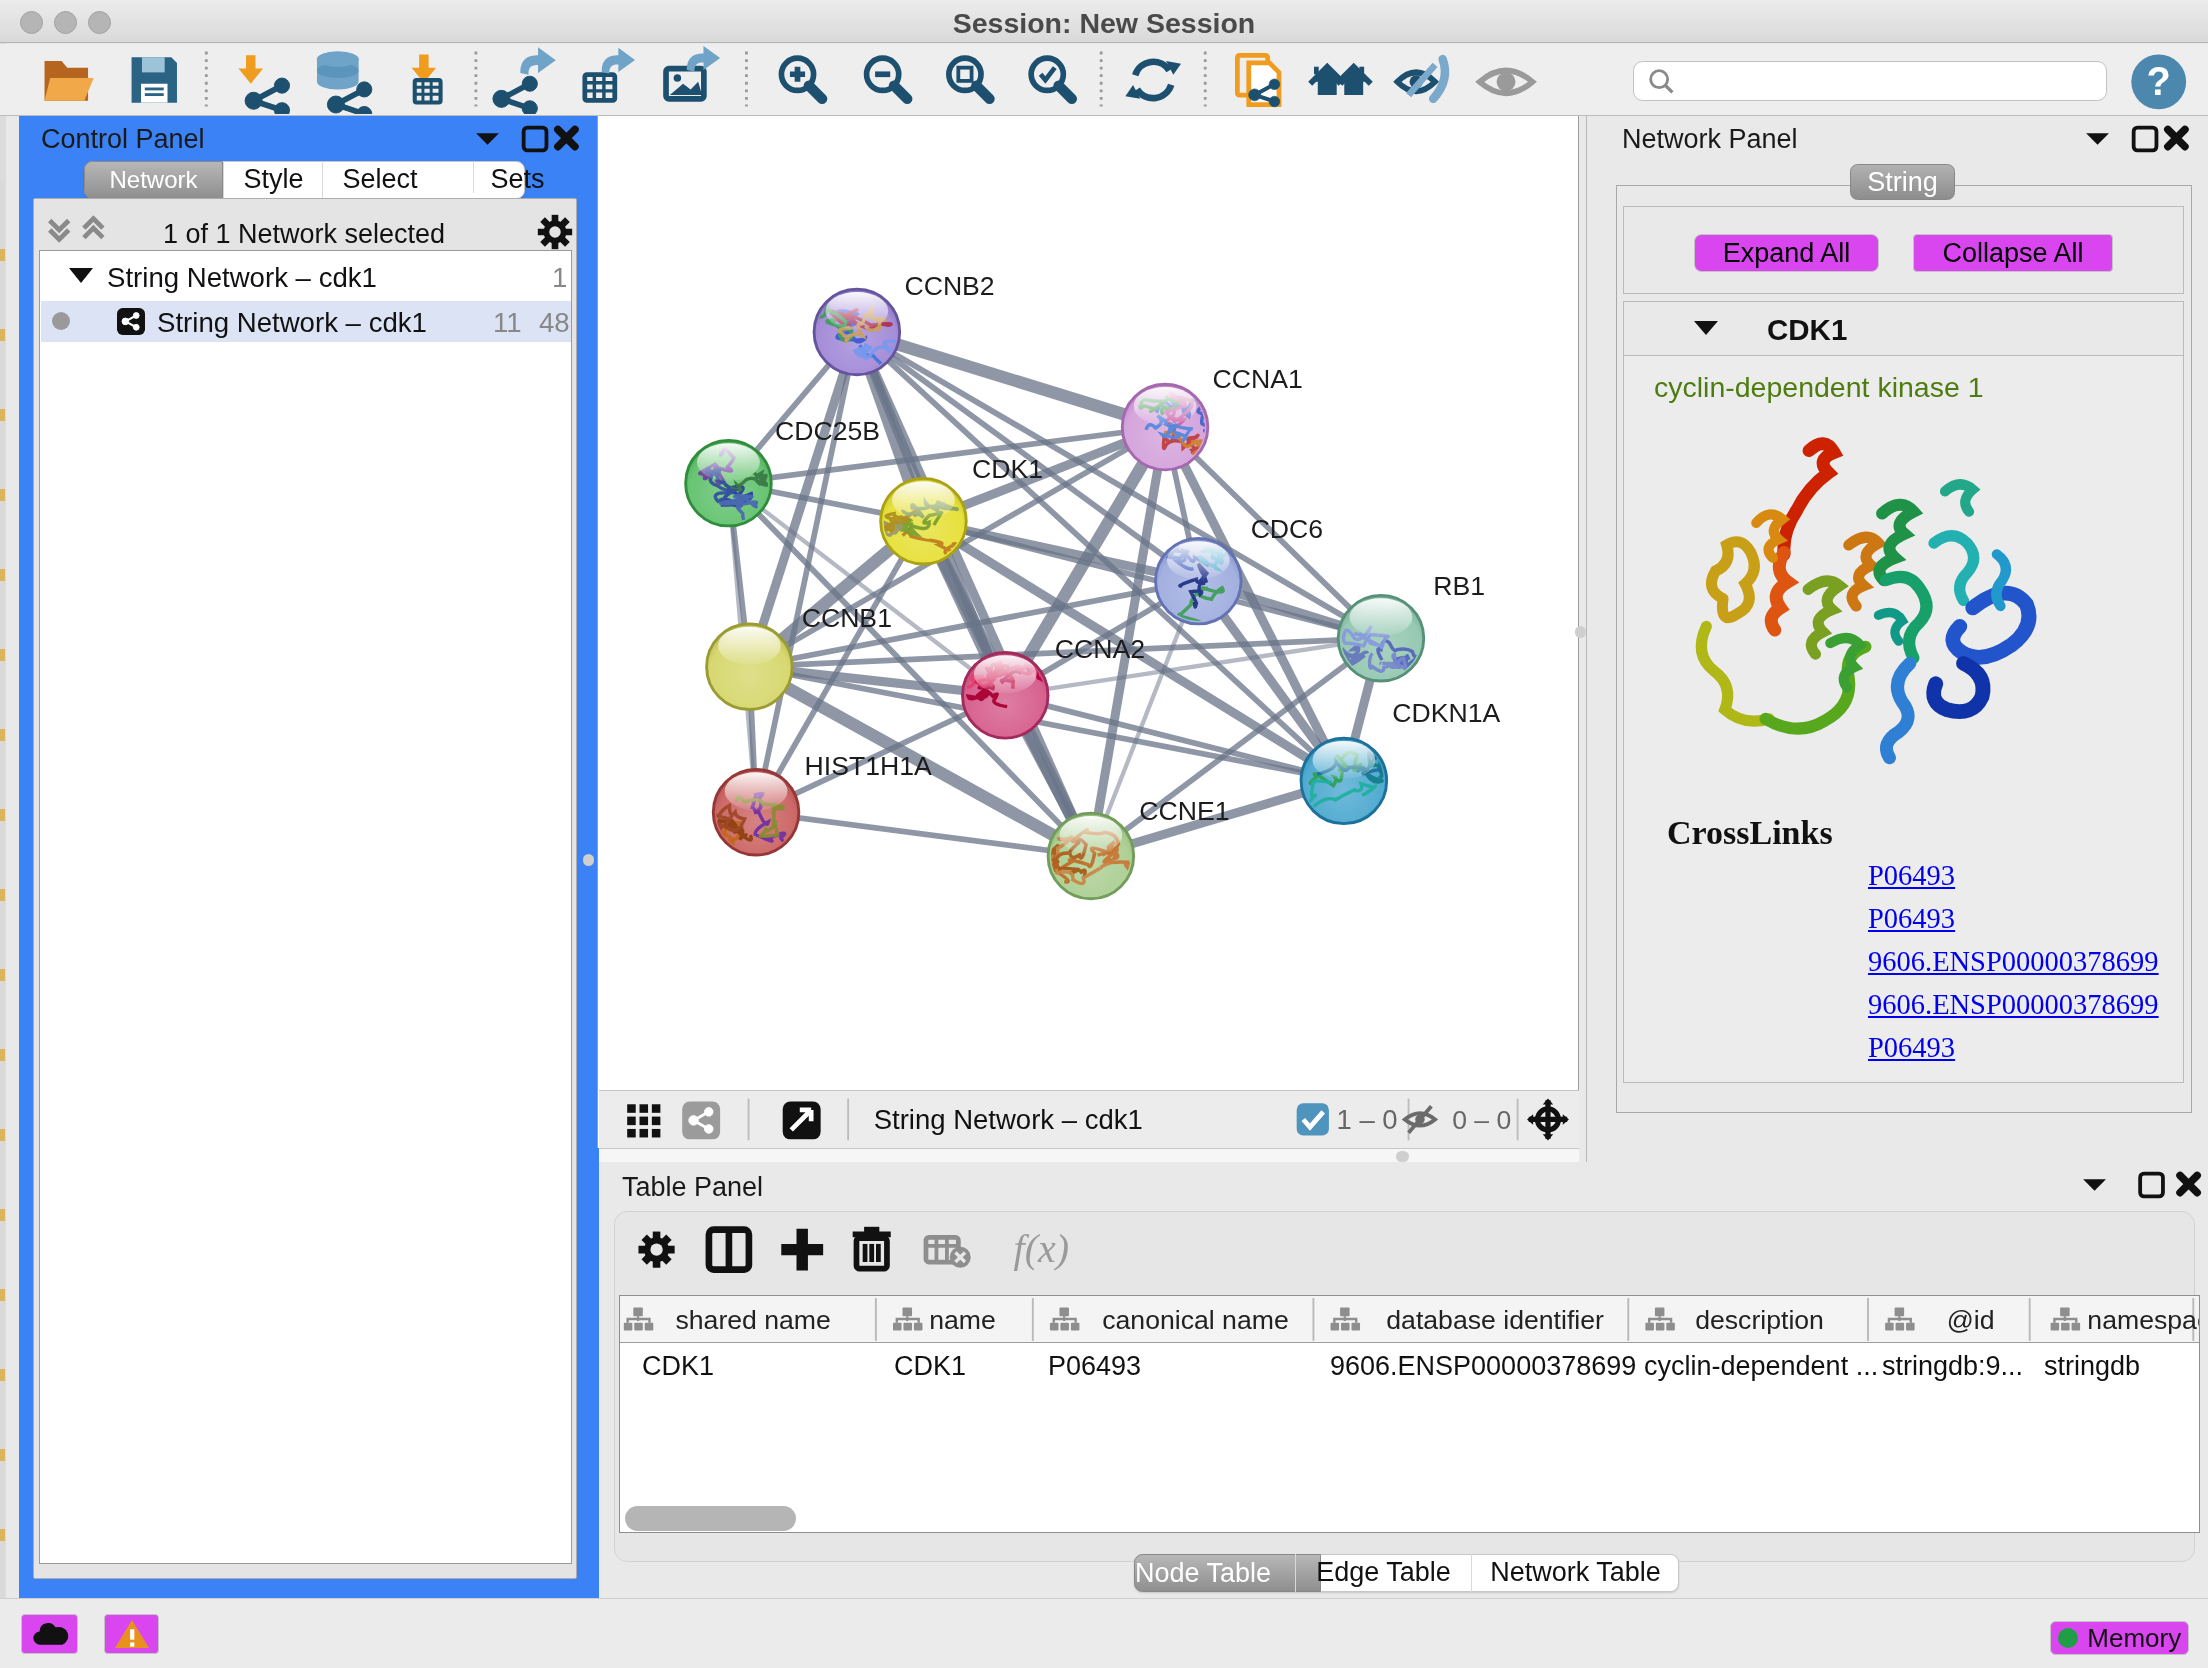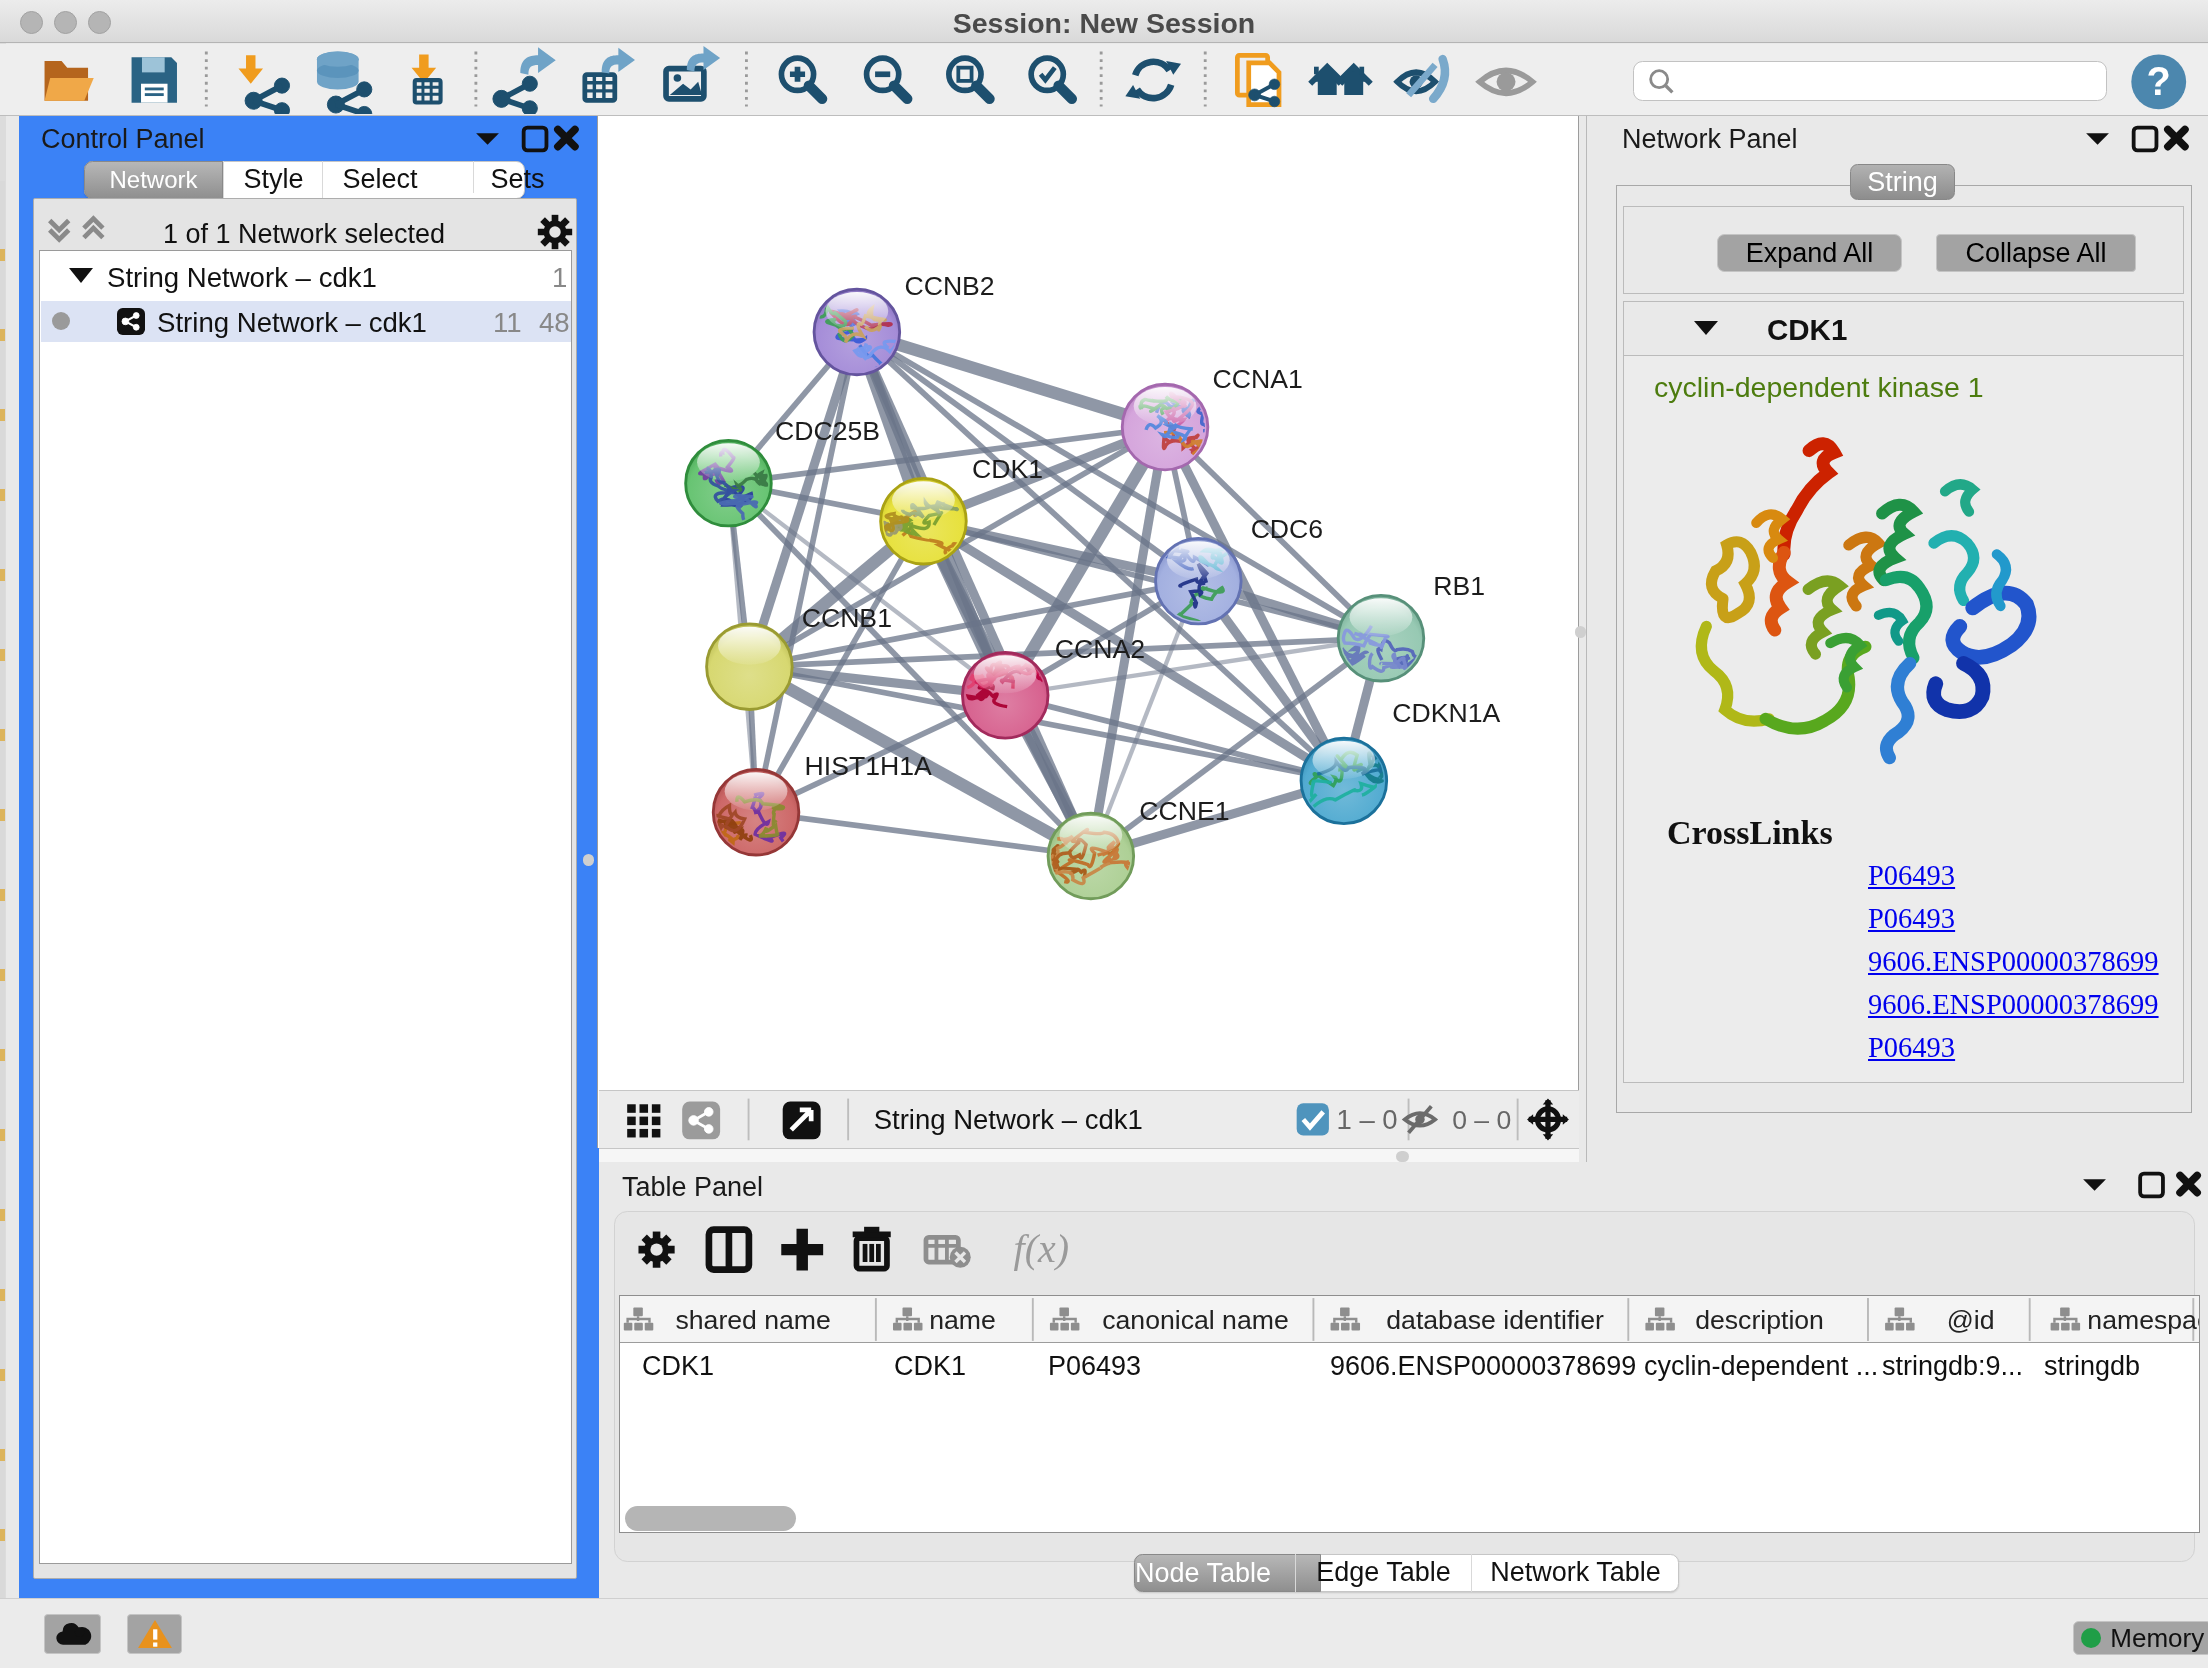--- a/index.html
+++ b/index.html
@@ -35,21 +35,21 @@
 
 #rpanel { position:absolute; left:1586px; top:116px; width:622px; height:1046px; background:#e9e9e9; border-left:1.9px solid #b9b9b9; }
 
 
 #tpanel { position:absolute; left:599px; top:1162px; width:1609px; height:436px; background:#e9e9e9; }
 
 
 #statusbar { position:absolute; left:0; top:1598px; width:2208px; height:70px;
   background:#ebebeb; border-top:1.9px solid #cfcfcf; }
 
-.btn { background:#a3a3a3; border:1px solid #c4c4c4; border-radius:7.6px; display:flex; align-items:center; justify-content:center;margin-left:23px; }
+.btn { background:#d946ef; border:1px solid #c4c4c4; border-radius:7.6px; display:flex; align-items:center; justify-content:center; }
 a.link { color:#0000ee; text-decoration:underline; }
 </style>
 </head>
 <body>
 
 <div class="abs" style="left:0;top:0;width:5.7px;height:1668px;background:#dcdcdc;"></div>
 <div class="abs" style="left:0;top:181px;width:4.8px;height:1417px;background:repeating-linear-gradient(#d9d9d9 0 68px, #dcb45c 68px 80px);"></div>
 
 <div id="titlebar">
   <div class="light" style="left:20px;"></div>

